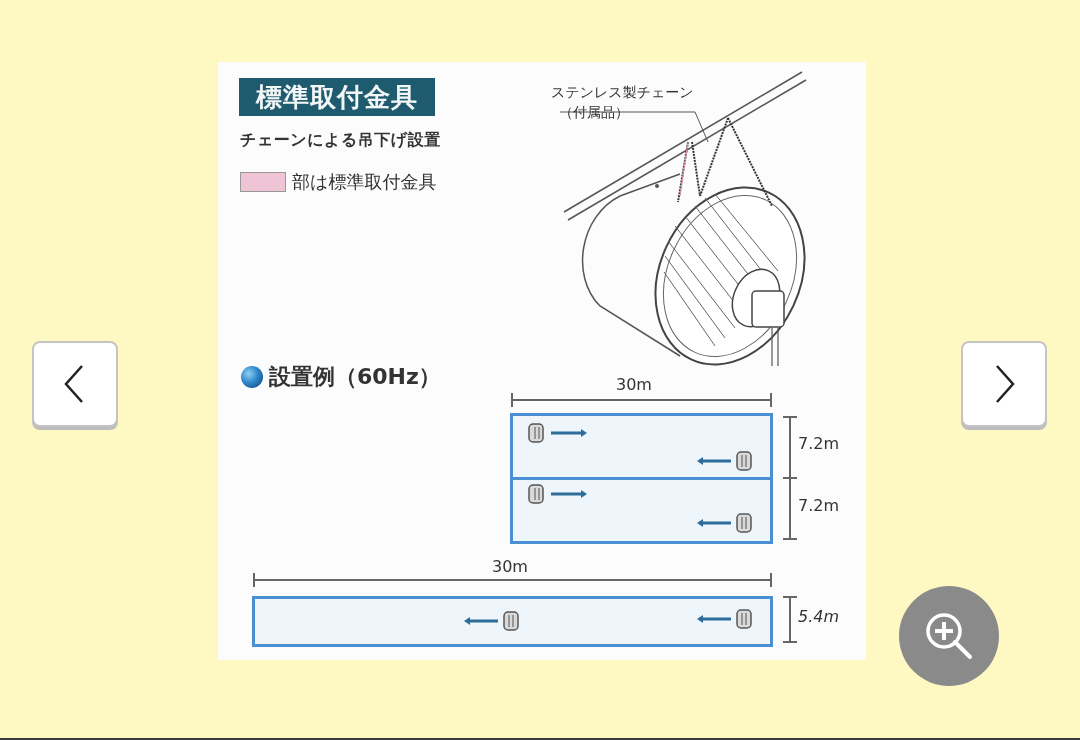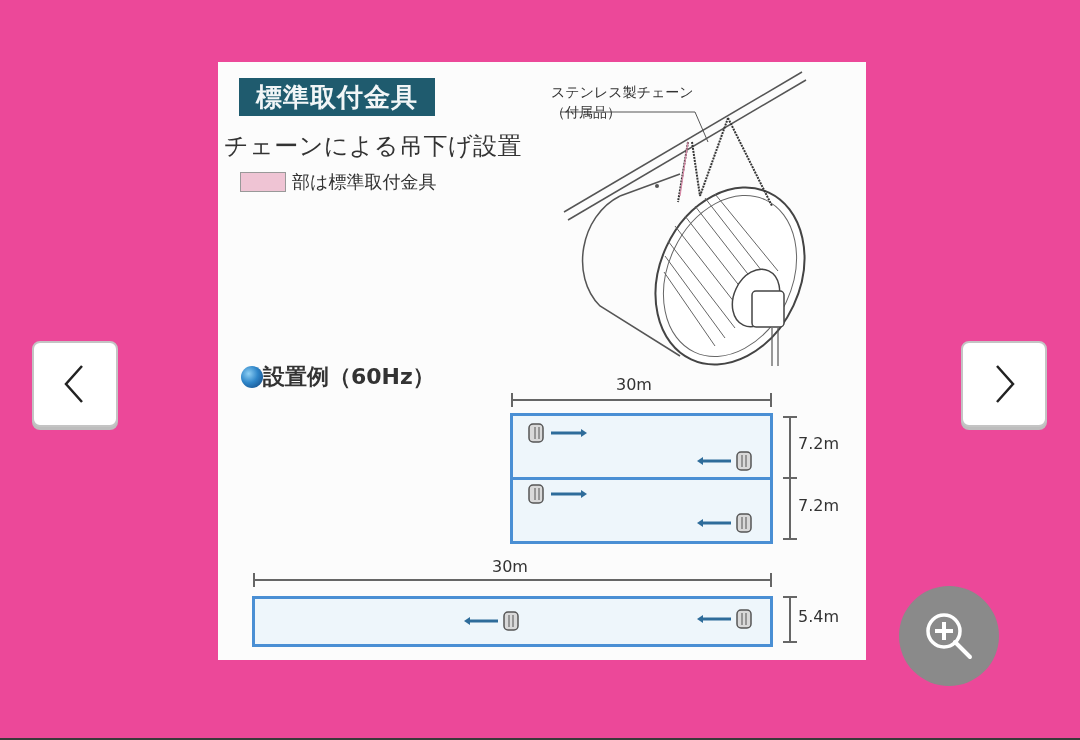--- a/index.html
+++ b/index.html
@@ -1,41 +1,41 @@
 <!DOCTYPE html>
 <html><head>
 <meta charset="utf-8">
 <style>
   html, body { margin: 0; padding: 0; }
   body {
     width: 1080px; height: 740px; background: #ffffff; position: relative; overflow: hidden;
     font-family: "DejaVu Sans", "Liberation Sans", sans-serif; color: #2b2b2b;
   }
-  .viewer { position: absolute; left: 0; top: 0; width: 1080px; height: 738px; background: #ec4899; }
+  .viewer { position: absolute; left: 0; top: 0; width: 1080px; height: 738px; background: #fef9c3; }
   .bottom-bar { position: absolute; left: 0; top: 738px; width: 1080px; height: 2px; background: #3a3a3a; }
 
   .image-frame { position: absolute; left: 218px; top: 62px; width: 648px; height: 598px; background: #fcfcfc; }
 
   .title-badge {
     position: absolute; left: 239px; top: 78px; width: 196px; height: 38px; background: #1f5b6e;
     color: #f2f6f7; font-size: 26px; font-weight: bold; line-height: 38px; text-align: center; letter-spacing: 1px;
   }
-  .subtitle { position: absolute; left: 224px; top: 130px; font-size: 24px; font-weight: normal; color: #333; letter-spacing: 0.5px; }
+  .subtitle { position: absolute; left: 240px; top: 130px; font-size: 16px; font-weight: bold; color: #333; letter-spacing: 0.5px; }
   .legend-row { position: absolute; left: 240px; top: 170px; height: 24px; display: flex; align-items: center; }
   .legend-swatch { width: 46px; height: 20px; background: #efc4d4; border: 1px solid #999; box-sizing: border-box; }
   .legend-text { margin-left: 6px; font-size: 18px; font-weight: normal; color: #333; }
 
   .callout { position: absolute; left: 551px; top: 82px; font-size: 14px; color: #333; line-height: 20px; }
-  .callout .line2 { margin-left: 0px; }
+  .callout .line2 { margin-left: 8px; }
 
   .fan-illustration { position: absolute; left: 560px; top: 66px; width: 250px; height: 310px; }
 
   .example-heading { position: absolute; left: 241px; top: 362px; display: flex; align-items: center; }
   .bullet { width: 22px; height: 22px; border-radius: 50%; background: radial-gradient(circle at 35% 35%, #8fd0f4 0%, #2f86c9 45%, #0d3f7a 100%); }
-  .example-text { font-size: 22px; font-weight: bold; color: #333; }
+  .example-text { margin-left: 6px; font-size: 22px; font-weight: bold; color: #333; }
 
   .dim-label { position: absolute; font-size: 16px; color: #333; }
   .hdim { position: absolute; height: 14px; }
   .hdim .bar { position: absolute; left: 0; right: 0; top: 6px; height: 2px; background: #666; }
   .hdim .tick-l, .hdim .tick-r { position: absolute; top: 0; width: 2px; height: 14px; background: #666; }
   .hdim .tick-l { left: 0; } .hdim .tick-r { right: 0; }
   .vdim { position: absolute; width: 14px; }
   .vdim .bar { position: absolute; top: 0; bottom: 0; left: 6px; width: 2px; background: #666; }
   .vdim .tick { position: absolute; left: 0; width: 14px; height: 2px; background: #666; }
 
@@ -179,21 +179,21 @@
     <div class="bar"></div>
       <div class="tick-l"></div>
       <div class="tick-r"></div>
   </div>
   <div class="room" style="left:252px; top:596px; width:521px; height:51px;"></div>
   <div class="vdim" style="left:783px; top:596px; height:47px;">
     <div class="bar"></div>
     <div class="tick" style="top:0;"></div>
     <div class="tick" style="bottom:0;"></div>
   </div>
-  <div class="dim-label" style="left:798px; top:607px;">5.4m</div>
+  <div class="dim-label" style="left:798px; top:607px;font-style:italic;">5.4m</div>
 
   <div class="fan" style="left:462px; top:609px;">
     <svg width="62" height="24" viewBox="0 0 62 24">
         <polygon points="8,8 2,12 8,16" fill="#2e6c9a"></polygon>
         <line x1="8" y1="12" x2="36" y2="12" stroke="#2e6c9a" stroke-width="3"></line>
         <rect x="42" y="3" width="14" height="18" rx="4" fill="#d9d9d9" stroke="#555" stroke-width="1.5"></rect>
         <line x1="47" y1="6" x2="47" y2="18" stroke="#555"></line>
         <line x1="51" y1="6" x2="51" y2="18" stroke="#555"></line>
       </svg>
   </div>

